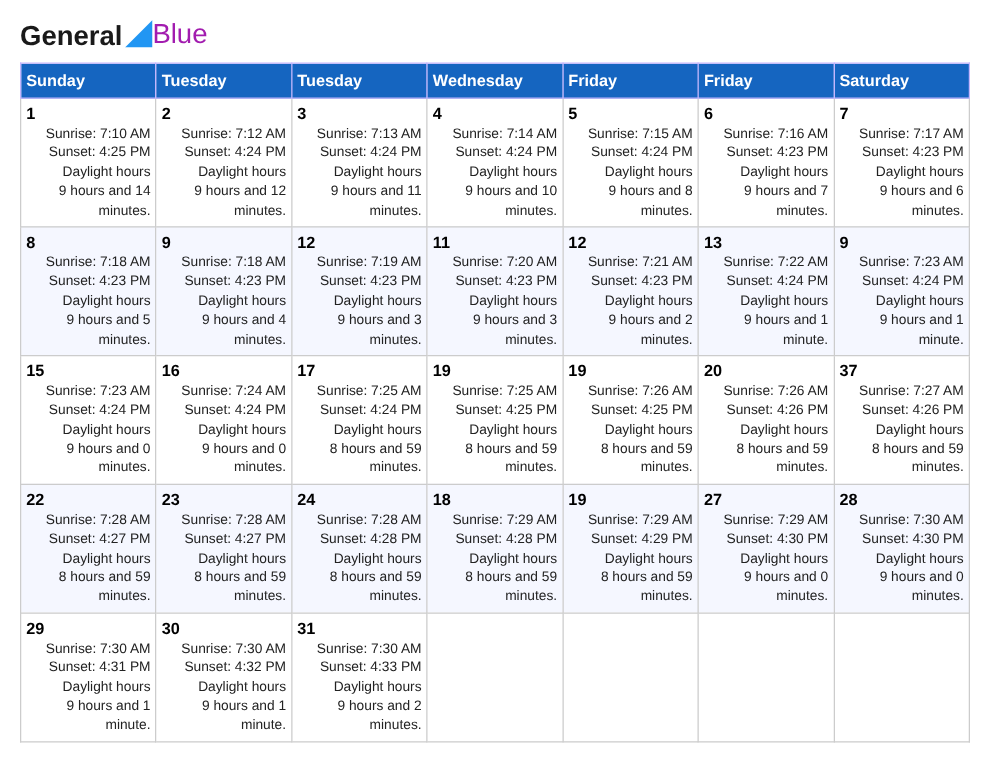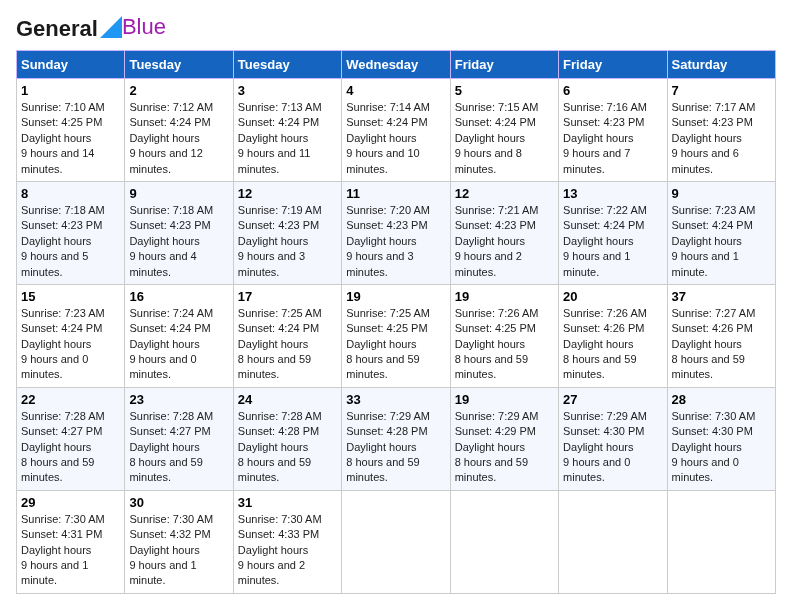--- a/index.html
+++ b/index.html
@@ -60,20 +60,21 @@
     }
     .day-num {
       font-size: 13px;
       font-weight: bold;
       display: block;
       margin-bottom: 2px;
     }
     .day-info {
       color: #222;
       line-height: 1.4;
+      text-align: right;
     }
     td.empty {
       background: #f9f9f9;
     }
   </style>
 </head>
 <body>
 
 <div class="header">
   <div class="logo">
@@ -201,21 +202,21 @@
         </td>
         <td>
           <span class="day-num">23</span>
           <div class="day-info">Sunrise: 7:28 AM<br>Sunset: 4:27 PM<br>Daylight hours<br>8 hours and 59 minutes.</div>
         </td>
         <td>
           <span class="day-num">24</span>
           <div class="day-info">Sunrise: 7:28 AM<br>Sunset: 4:28 PM<br>Daylight hours<br>8 hours and 59 minutes.</div>
         </td>
         <td>
-          <span class="day-num">33</span>
+          <span class="day-num">18</span>
           <div class="day-info">Sunrise: 7:29 AM<br>Sunset: 4:28 PM<br>Daylight hours<br>8 hours and 59 minutes.</div>
         </td>
         <td>
           <span class="day-num">19</span>
           <div class="day-info">Sunrise: 7:29 AM<br>Sunset: 4:29 PM<br>Daylight hours<br>8 hours and 59 minutes.</div>
         </td>
         <td>
           <span class="day-num">27</span>
           <div class="day-info">Sunrise: 7:29 AM<br>Sunset: 4:30 PM<br>Daylight hours<br>9 hours and 0 minutes.</div>
         </td>

